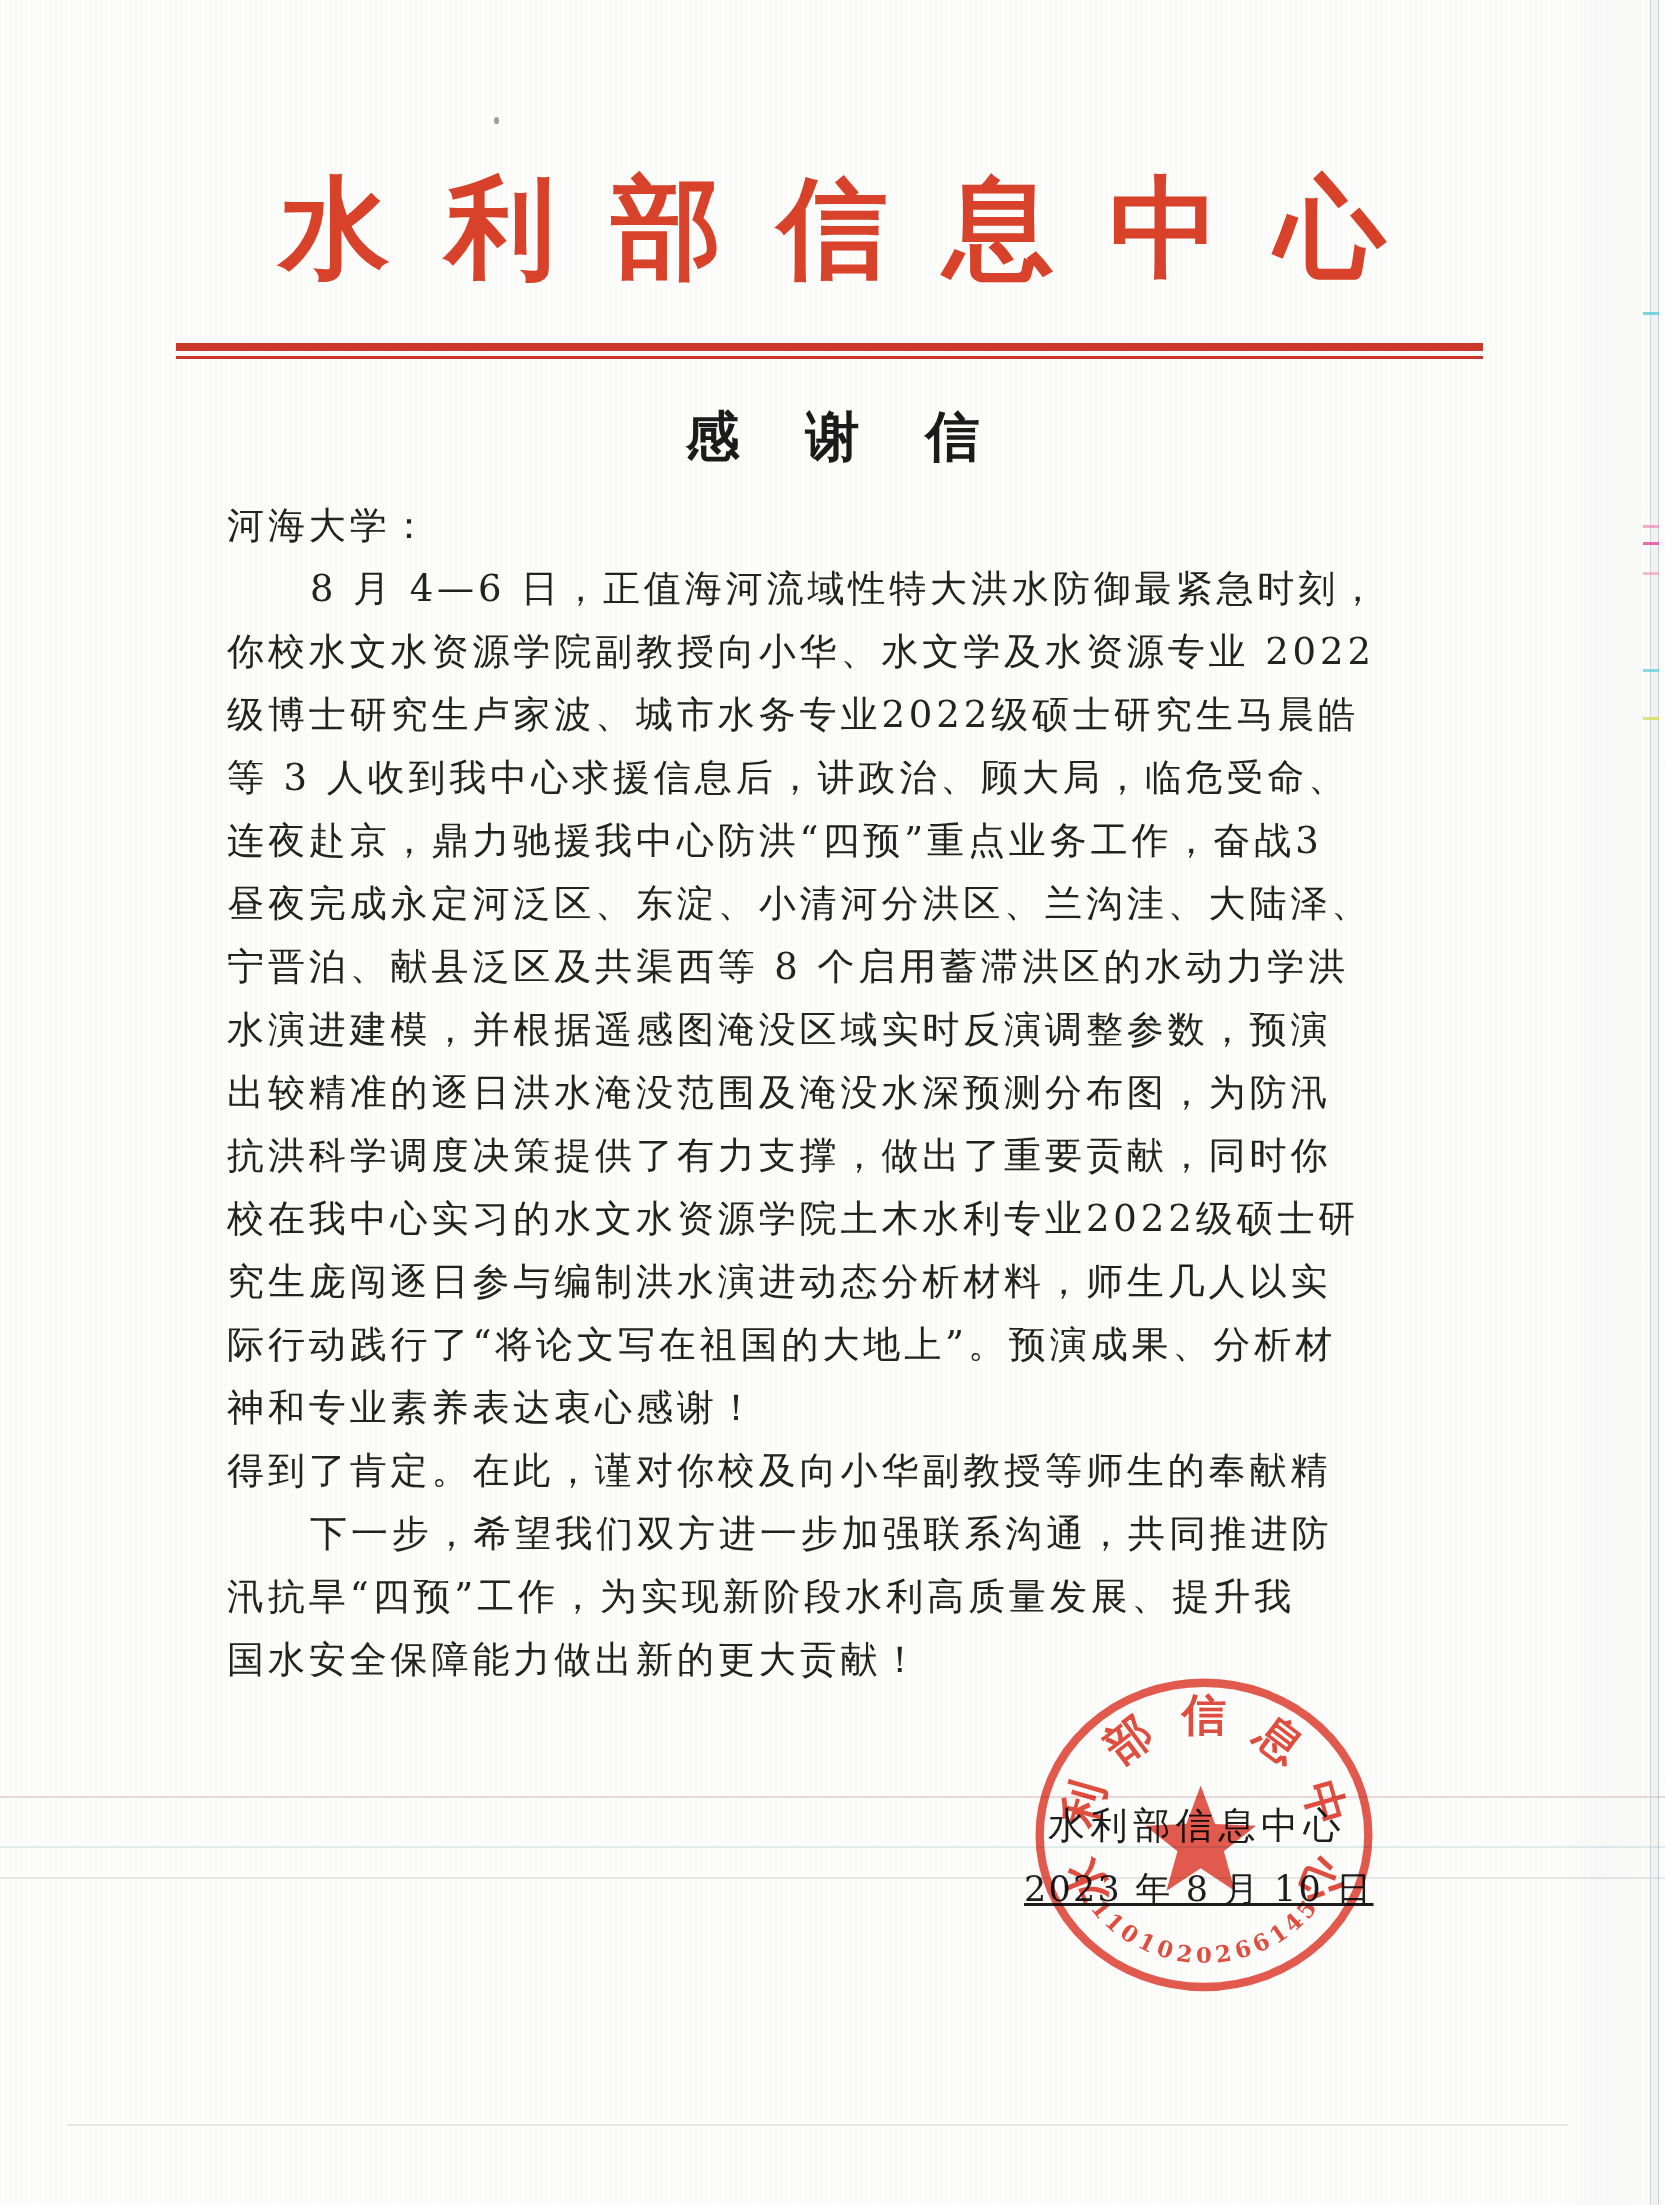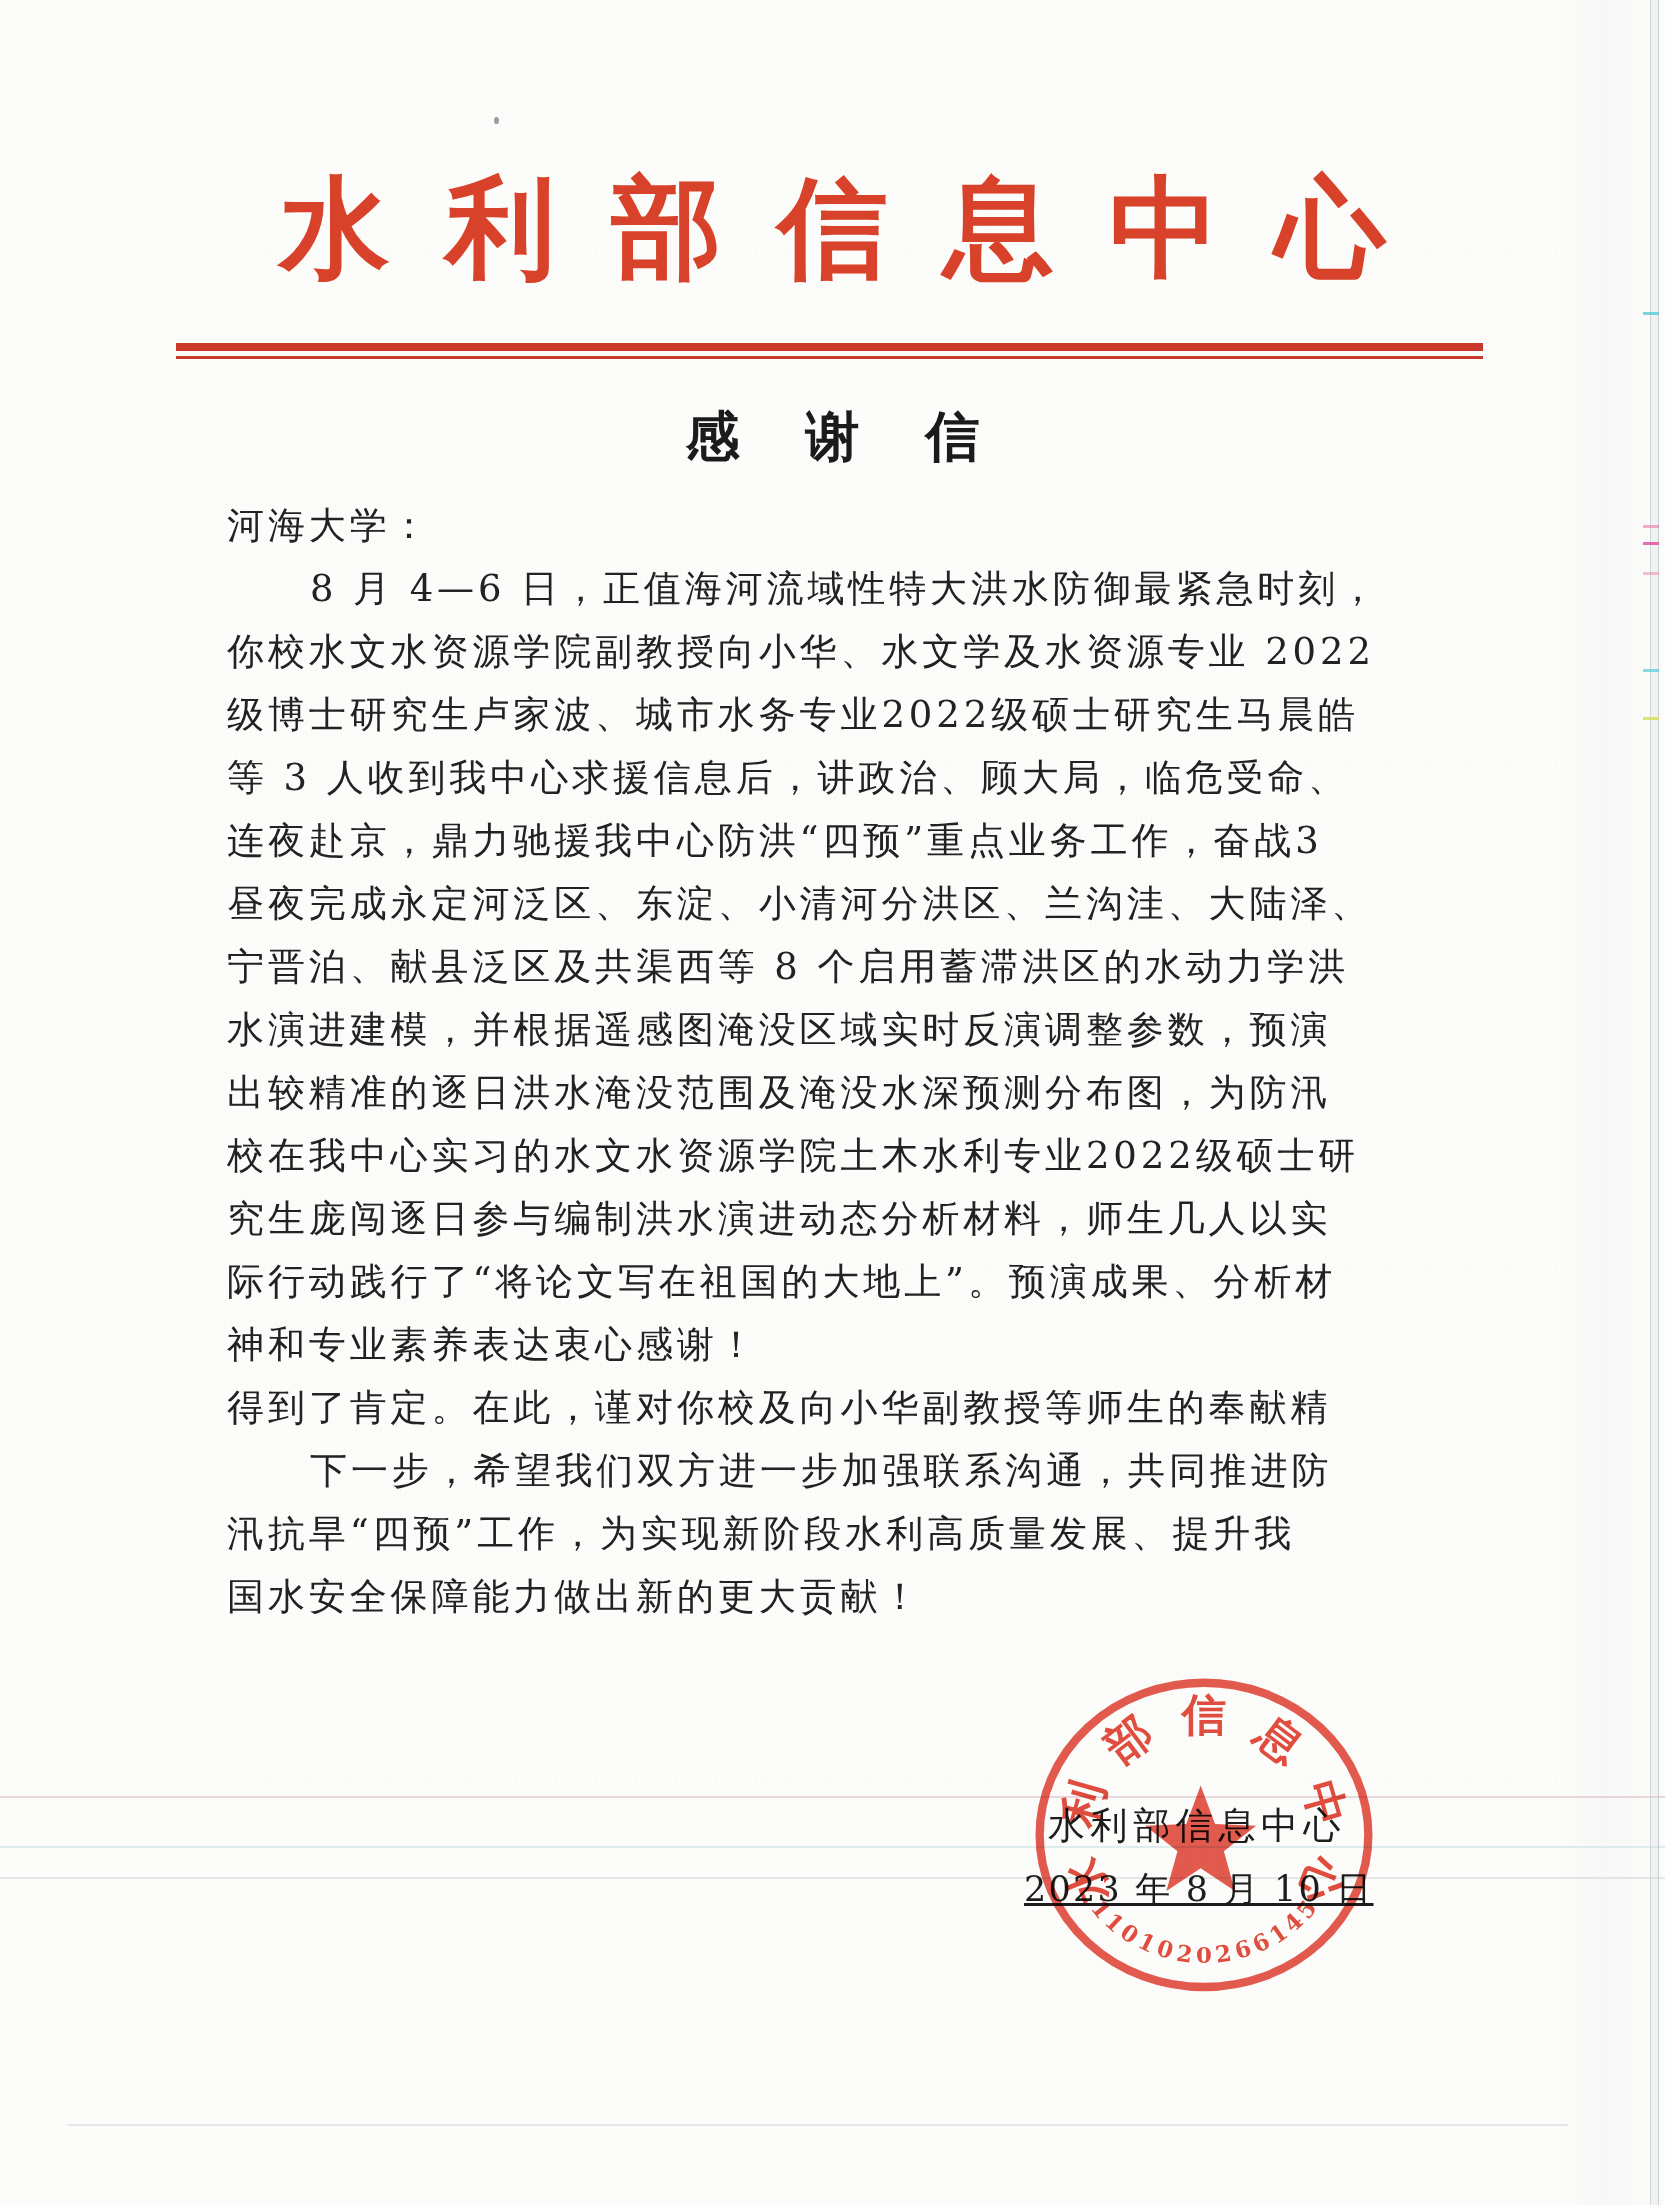--- a/index.html
+++ b/index.html
@@ -117,20 +117,21 @@
     <div class="line">河海大学：</div>
     <div class="line indent">8 月 4—6 日，正值海河流域性特大洪水防御最紧急时刻，</div>
     <div class="line">你校水文水资源学院副教授向小华、水文学及水资源专业 2022</div>
     <div class="line">级博士研究生卢家波、城市水务专业2022级硕士研究生马晨皓</div>
     <div class="line">等 3 人收到我中心求援信息后，讲政治、顾大局，临危受命、</div>
     <div class="line">连夜赴京，鼎力驰援我中心防洪“四预”重点业务工作，奋战3</div>
     <div class="line">昼夜完成永定河泛区、东淀、小清河分洪区、兰沟洼、大陆泽、</div>
     <div class="line">宁晋泊、献县泛区及共渠西等 8 个启用蓄滞洪区的水动力学洪</div>
     <div class="line">水演进建模，并根据遥感图淹没区域实时反演调整参数，预演</div>
     <div class="line">出较精准的逐日洪水淹没范围及淹没水深预测分布图，为防汛</div>
+    <div class="line">抗洪科学调度决策提供了有力支撑，做出了重要贡献，同时你</div>
     <div class="line">校在我中心实习的水文水资源学院土木水利专业2022级硕士研</div>
     <div class="line">究生庞闯逐日参与编制洪水演进动态分析材料，师生几人以实</div>
     <div class="line">际行动践行了“将论文写在祖国的大地上”。预演成果、分析材</div>
     <div class="line">神和专业素养表达衷心感谢！</div>
     <div class="line">得到了肯定。在此，谨对你校及向小华副教授等师生的奉献精</div>
     <div class="line indent">下一步，希望我们双方进一步加强联系沟通，共同推进防</div>
     <div class="line">汛抗旱“四预”工作，为实现新阶段水利高质量发展、提升我</div>
     <div class="line">国水安全保障能力做出新的更大贡献！</div>
   </div>
 

